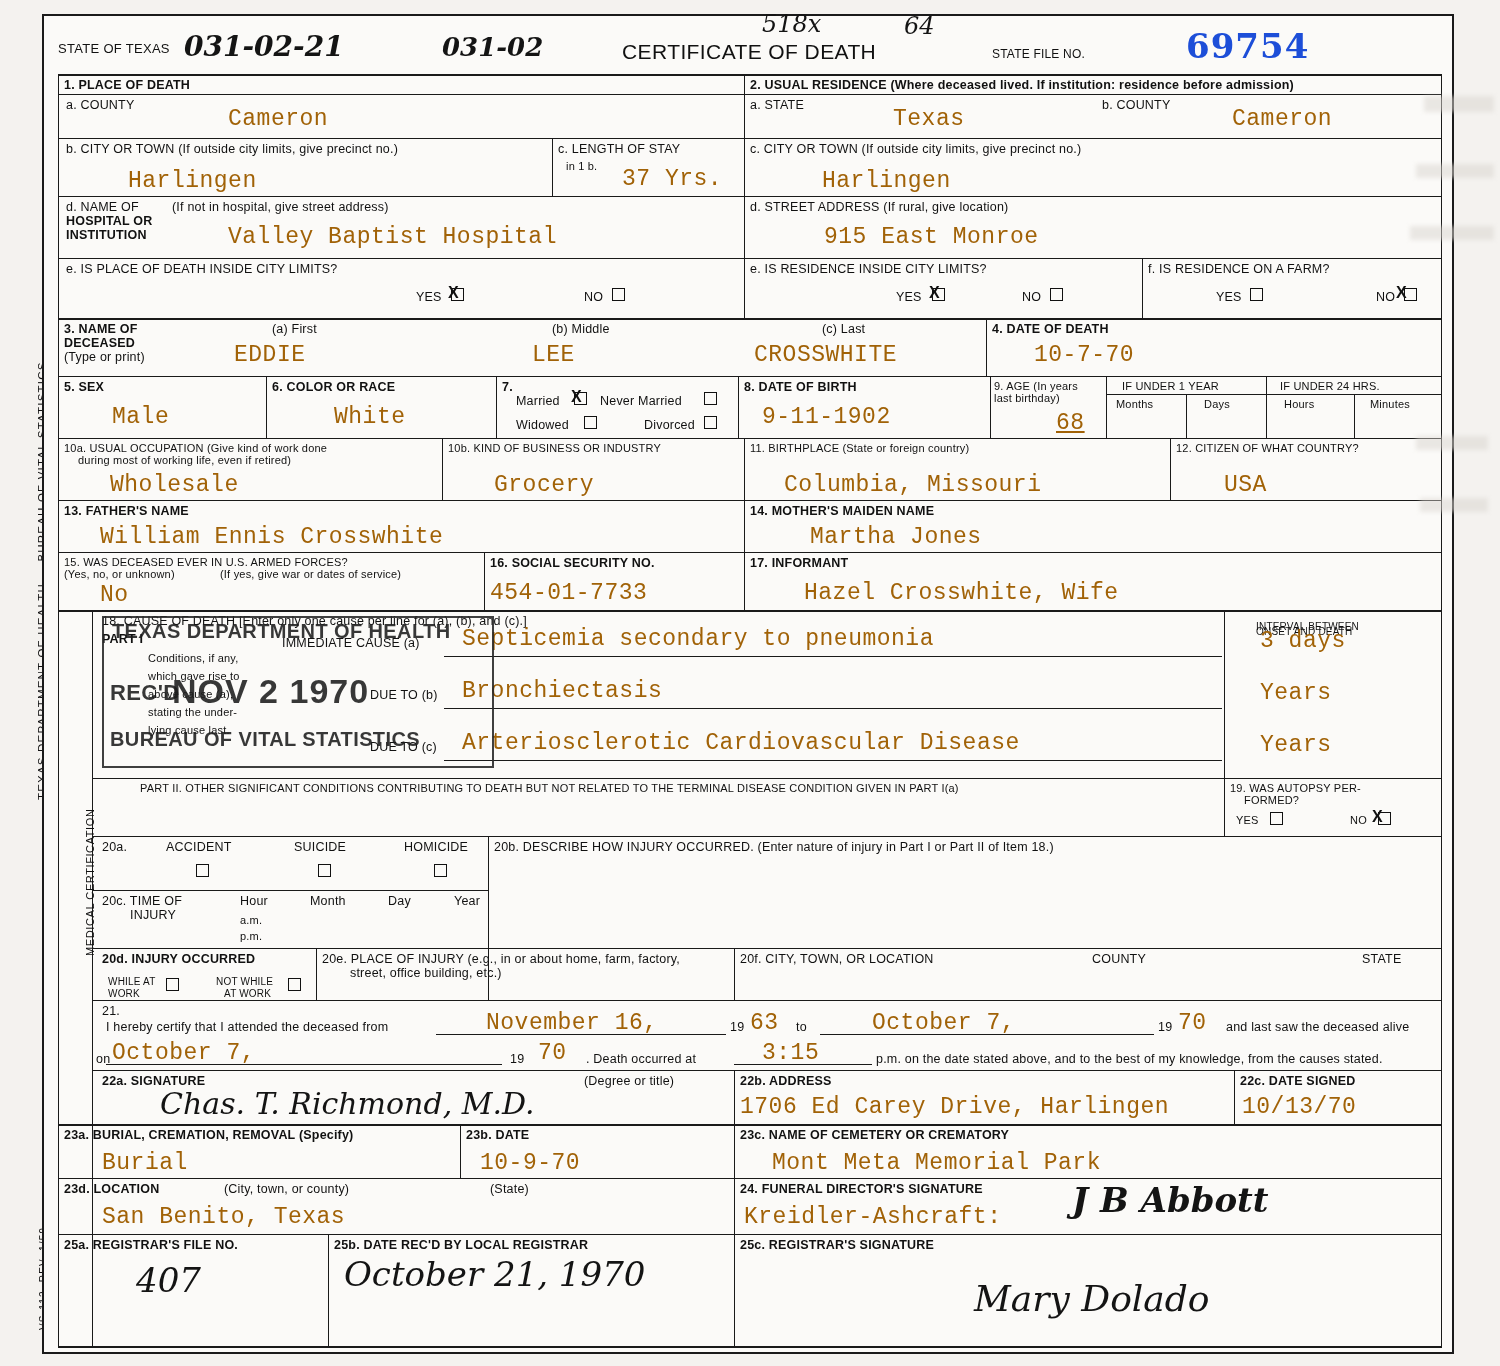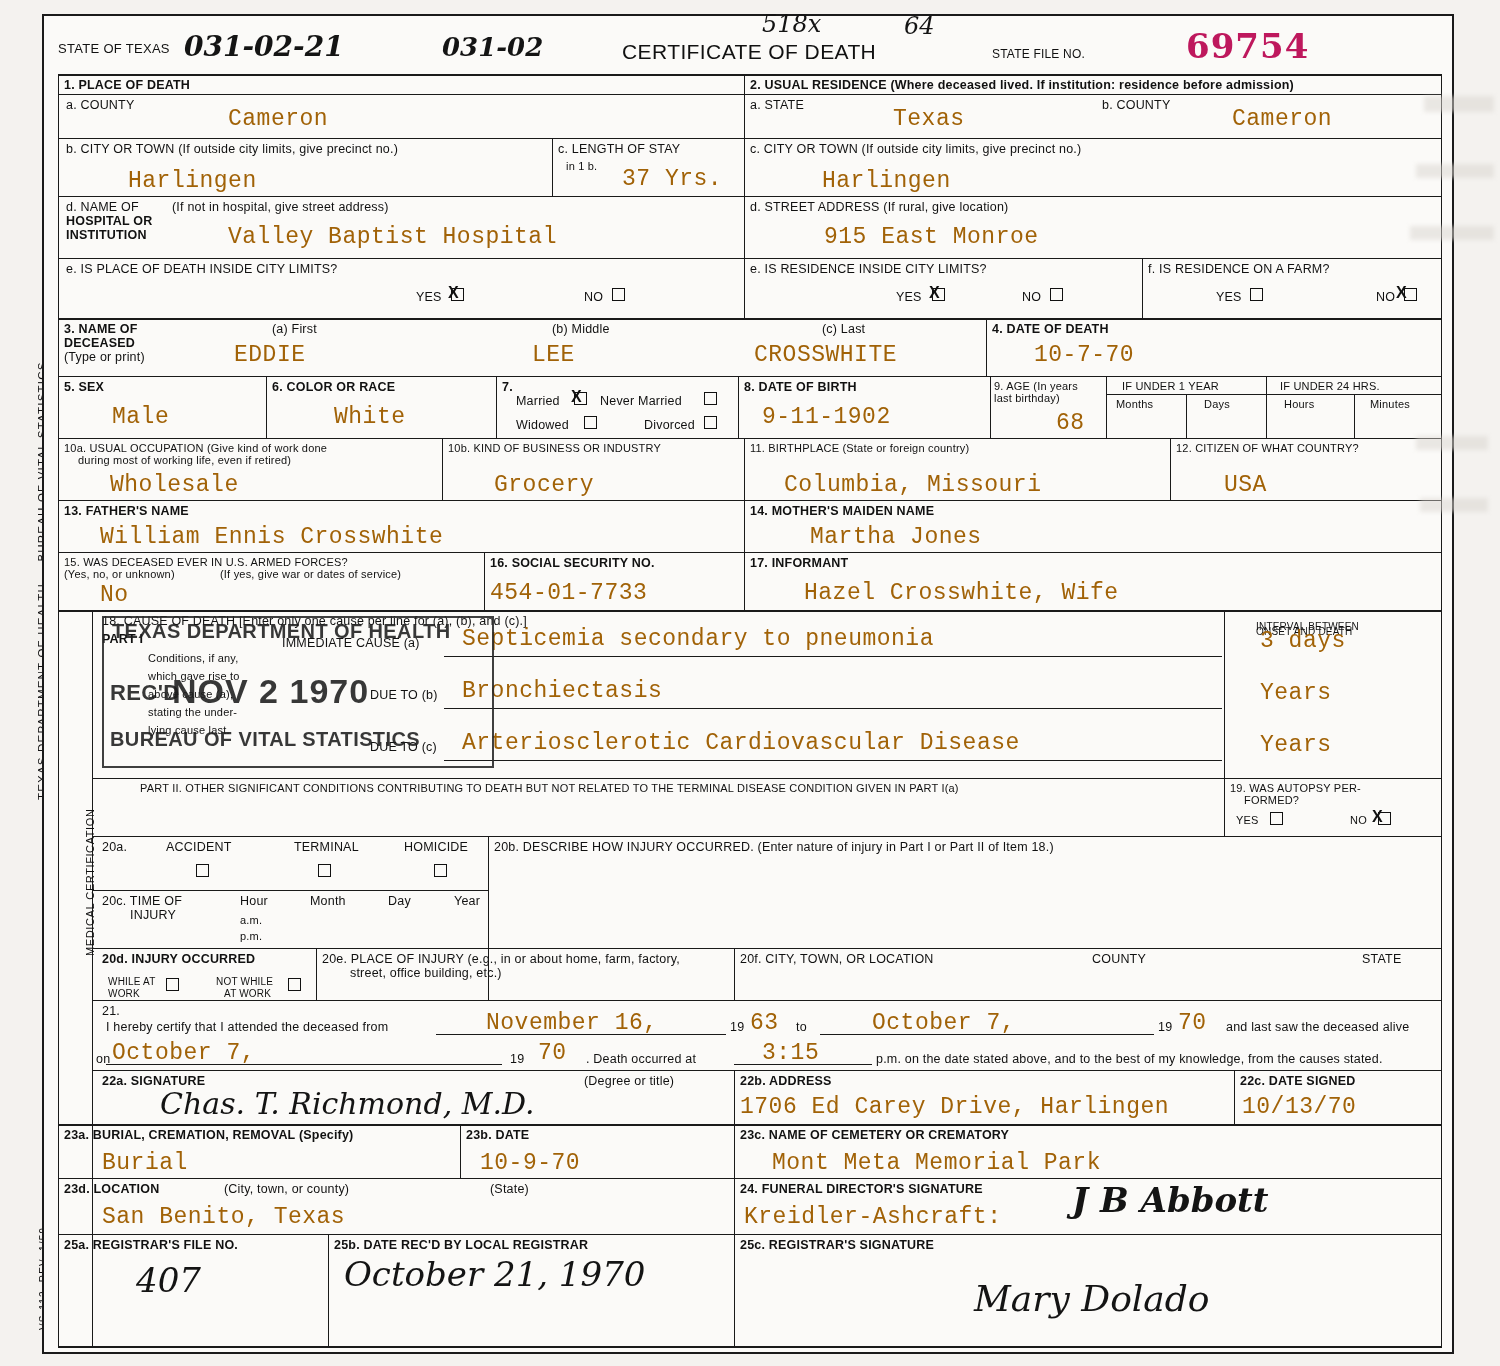--- a/index.html
+++ b/index.html
@@ -87,21 +87,21 @@
     border:2px solid #2a2a2a;
     box-sizing:border-box;
     opacity:.9;
   }
   .statefile{
     position:absolute;
     font-family:"DejaVu Serif", serif;
     font-weight:bold;
     font-size:34px;
     letter-spacing:1px;
-    color:#be185d;
+    color:#1d4ed8;
   }
   .smudge{
     position:absolute;
     background:#d9d5cf;
     opacity:.5;
     filter:blur(2px);
   }
 </style>
 </head>
 <body>
@@ -223,21 +223,21 @@
     <div class="cb" style="left:540px;top:400px;"></div>
     <div class="lbl" style="left:600px;top:402px;">Divorced</div>
     <div class="cb" style="left:660px;top:400px;"></div>
 
     <div class="v" style="left:694px;top:360px;height:62px;"></div>
     <div class="lbl" style="left:700px;top:364px;font-weight:bold;">8. DATE OF BIRTH</div>
     <div class="type" style="left:718px;top:388px;">9-11-1902</div>
     <div class="v" style="left:946px;top:360px;height:62px;"></div>
     <div class="lbl sm" style="left:950px;top:364px;">9. AGE (In years</div>
     <div class="lbl sm" style="left:950px;top:376px;">last birthday)</div>
-    <div class="type" style="left:1012px;top:394px;">68</div>
+    <div class="type" style="left:1012px;top:394px;text-decoration:underline;">68</div>
     <div class="v" style="left:1062px;top:360px;height:62px;"></div>
     <div class="lbl sm" style="left:1078px;top:364px;">IF UNDER 1 YEAR</div>
     <div class="v" style="left:1222px;top:360px;height:62px;"></div>
     <div class="lbl sm" style="left:1236px;top:364px;">IF UNDER 24 HRS.</div>
     <div class="h" style="left:1062px;top:378px;width:336px;"></div>
     <div class="lbl sm" style="left:1072px;top:382px;">Months</div>
     <div class="v" style="left:1142px;top:378px;height:44px;"></div>
     <div class="lbl sm" style="left:1160px;top:382px;">Days</div>
     <div class="lbl sm" style="left:1240px;top:382px;">Hours</div>
     <div class="v" style="left:1310px;top:378px;height:44px;"></div>
@@ -315,21 +315,21 @@
     <div class="lbl sm" style="left:1192px;top:798px;">YES</div>
     <div class="cb" style="left:1226px;top:796px;"></div>
     <div class="lbl sm" style="left:1306px;top:798px;">NO</div>
     <div class="cb" style="left:1334px;top:796px;"></div>
     <div class="xmark" style="left:1328px;top:793px;">X</div>
 
     <div class="h" style="left:48px;top:820px;width:1350px;"></div>
     <div class="lbl" style="left:58px;top:824px;">20a.</div>
     <div class="lbl" style="left:122px;top:824px;">ACCIDENT</div>
     <div class="cb" style="left:152px;top:848px;"></div>
-    <div class="lbl" style="left:250px;top:824px;">TERMINAL</div>
+    <div class="lbl" style="left:250px;top:824px;">SUICIDE</div>
     <div class="cb" style="left:274px;top:848px;"></div>
     <div class="lbl" style="left:360px;top:824px;">HOMICIDE</div>
     <div class="cb" style="left:390px;top:848px;"></div>
     <div class="v" style="left:444px;top:820px;height:164px;"></div>
     <div class="lbl" style="left:450px;top:824px;">20b. DESCRIBE HOW INJURY OCCURRED. (Enter nature of injury in Part I or Part II of Item 18.)</div>
 
     <div class="h" style="left:48px;top:874px;width:396px;"></div>
     <div class="lbl" style="left:58px;top:878px;">20c. TIME OF</div>
     <div class="lbl" style="left:86px;top:892px;">INJURY</div>
     <div class="lbl" style="left:196px;top:878px;">Hour</div>

